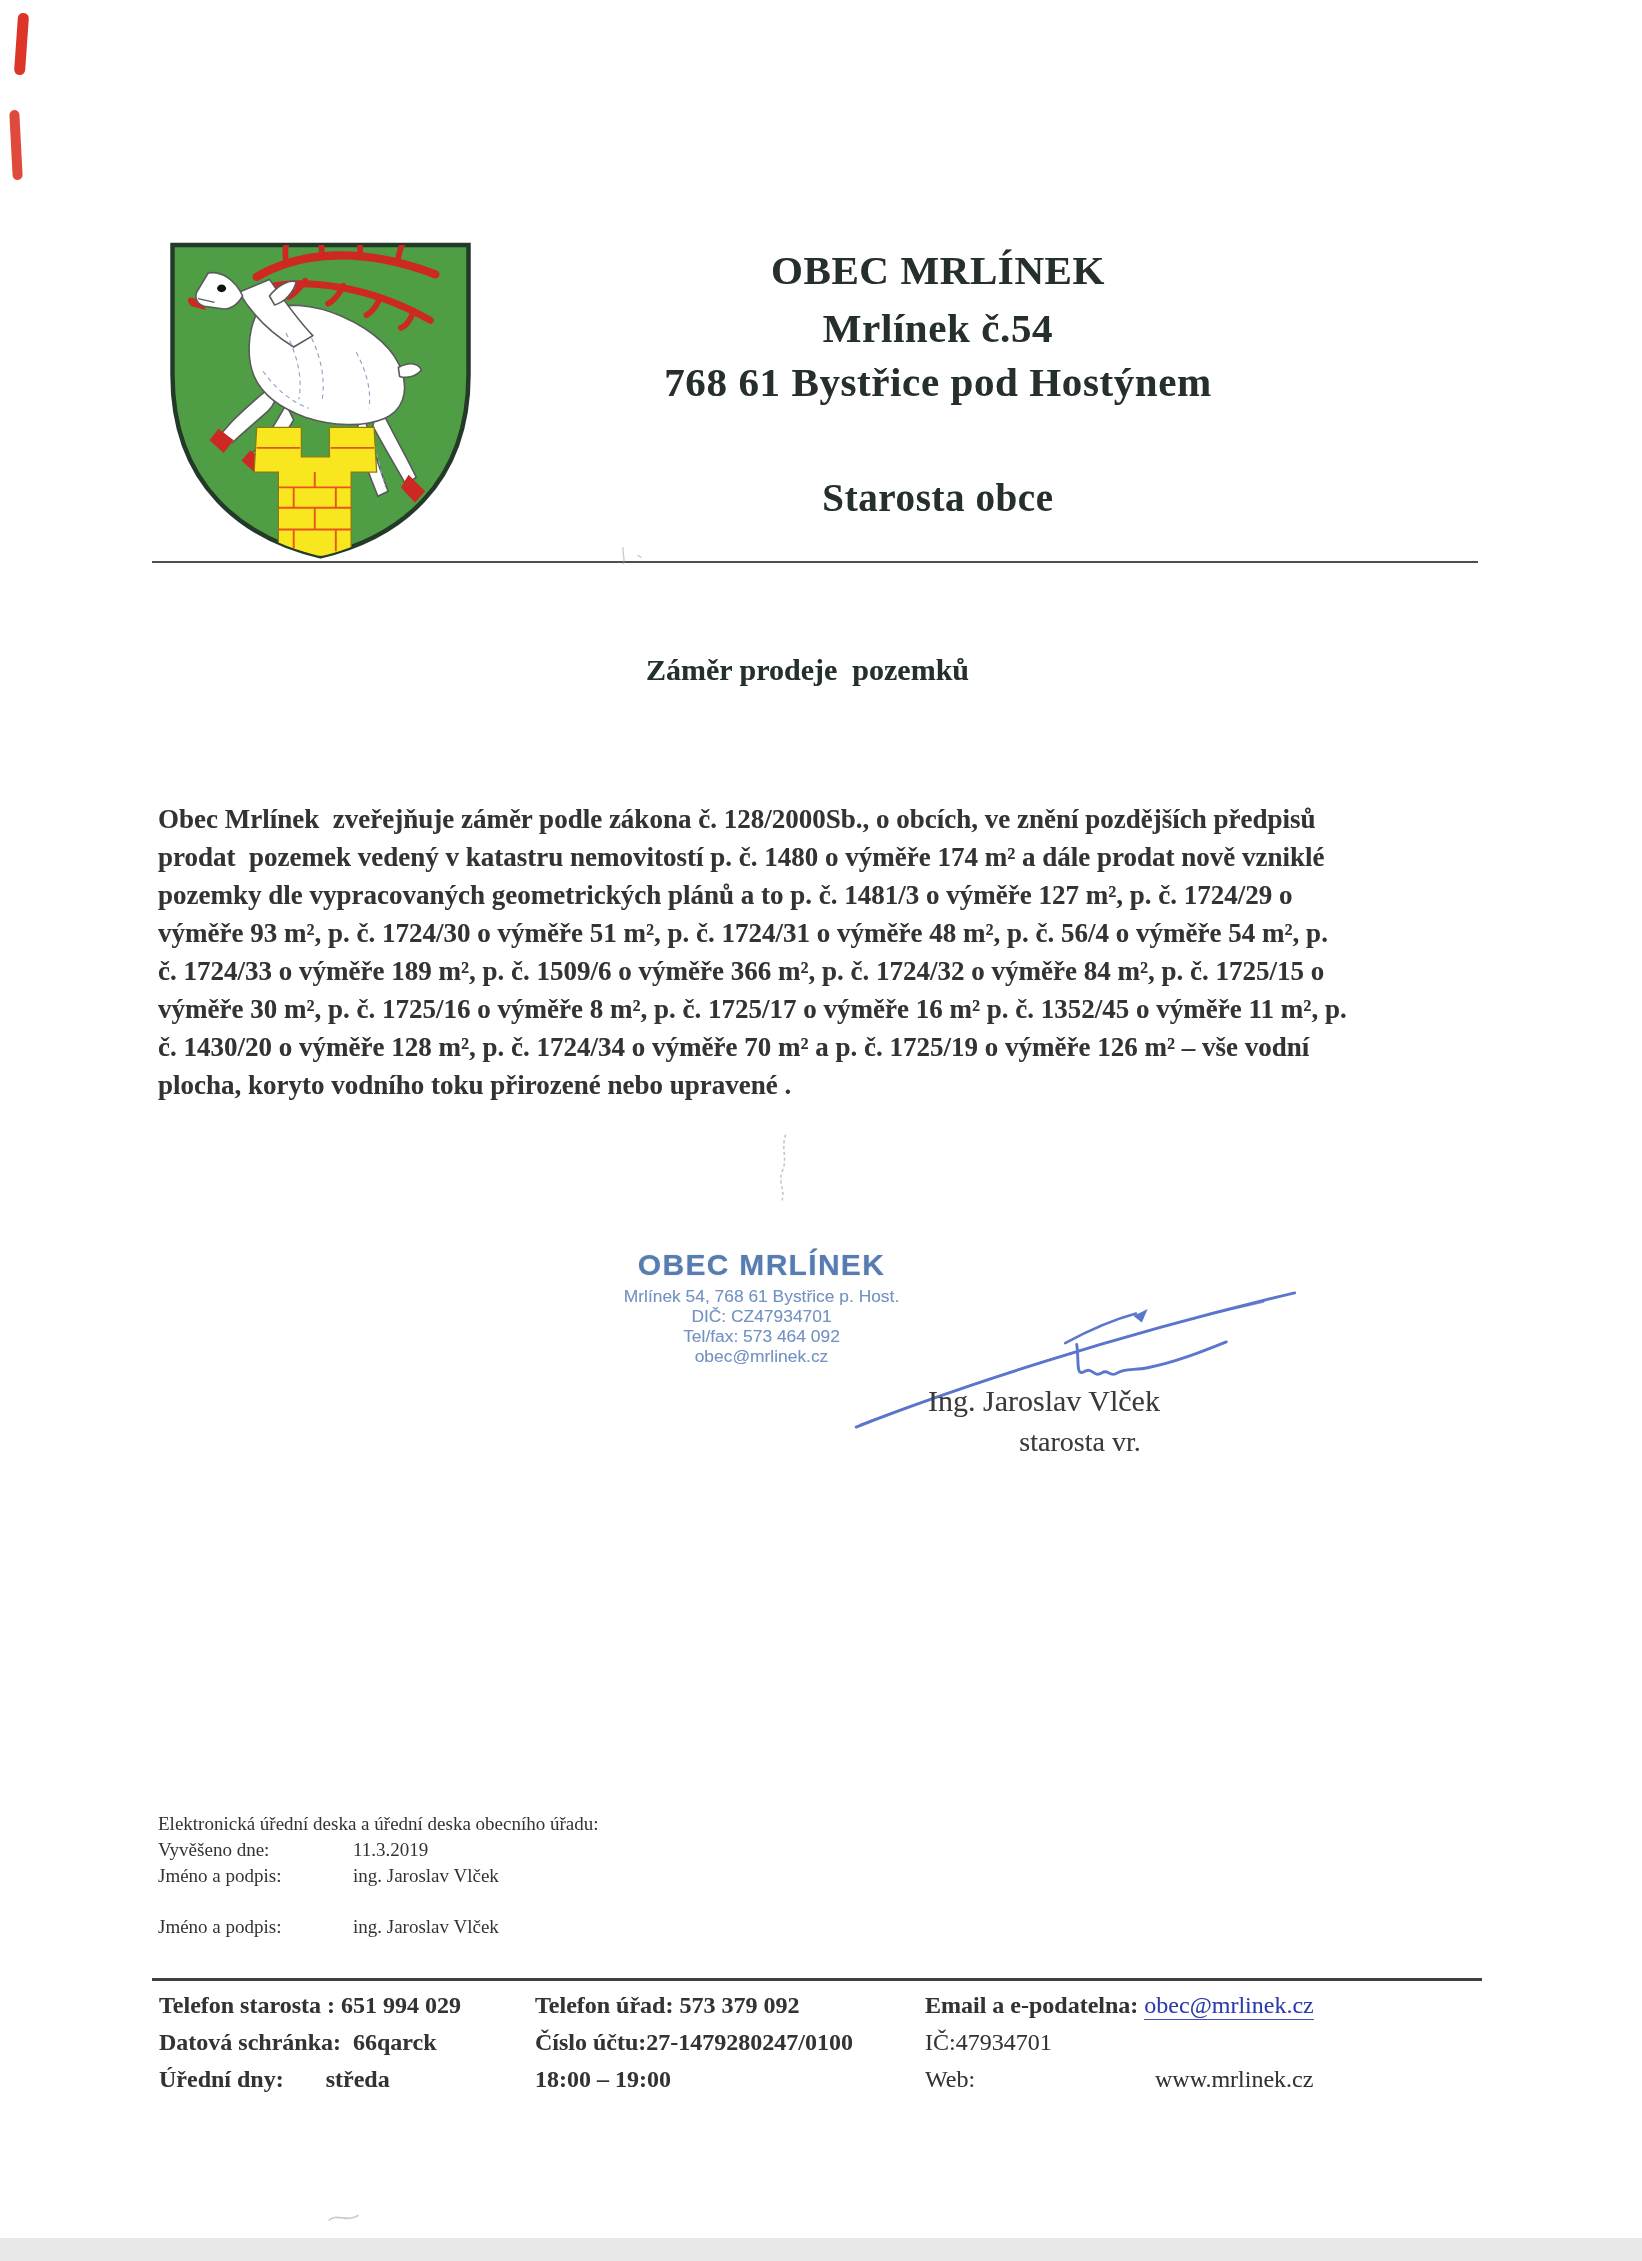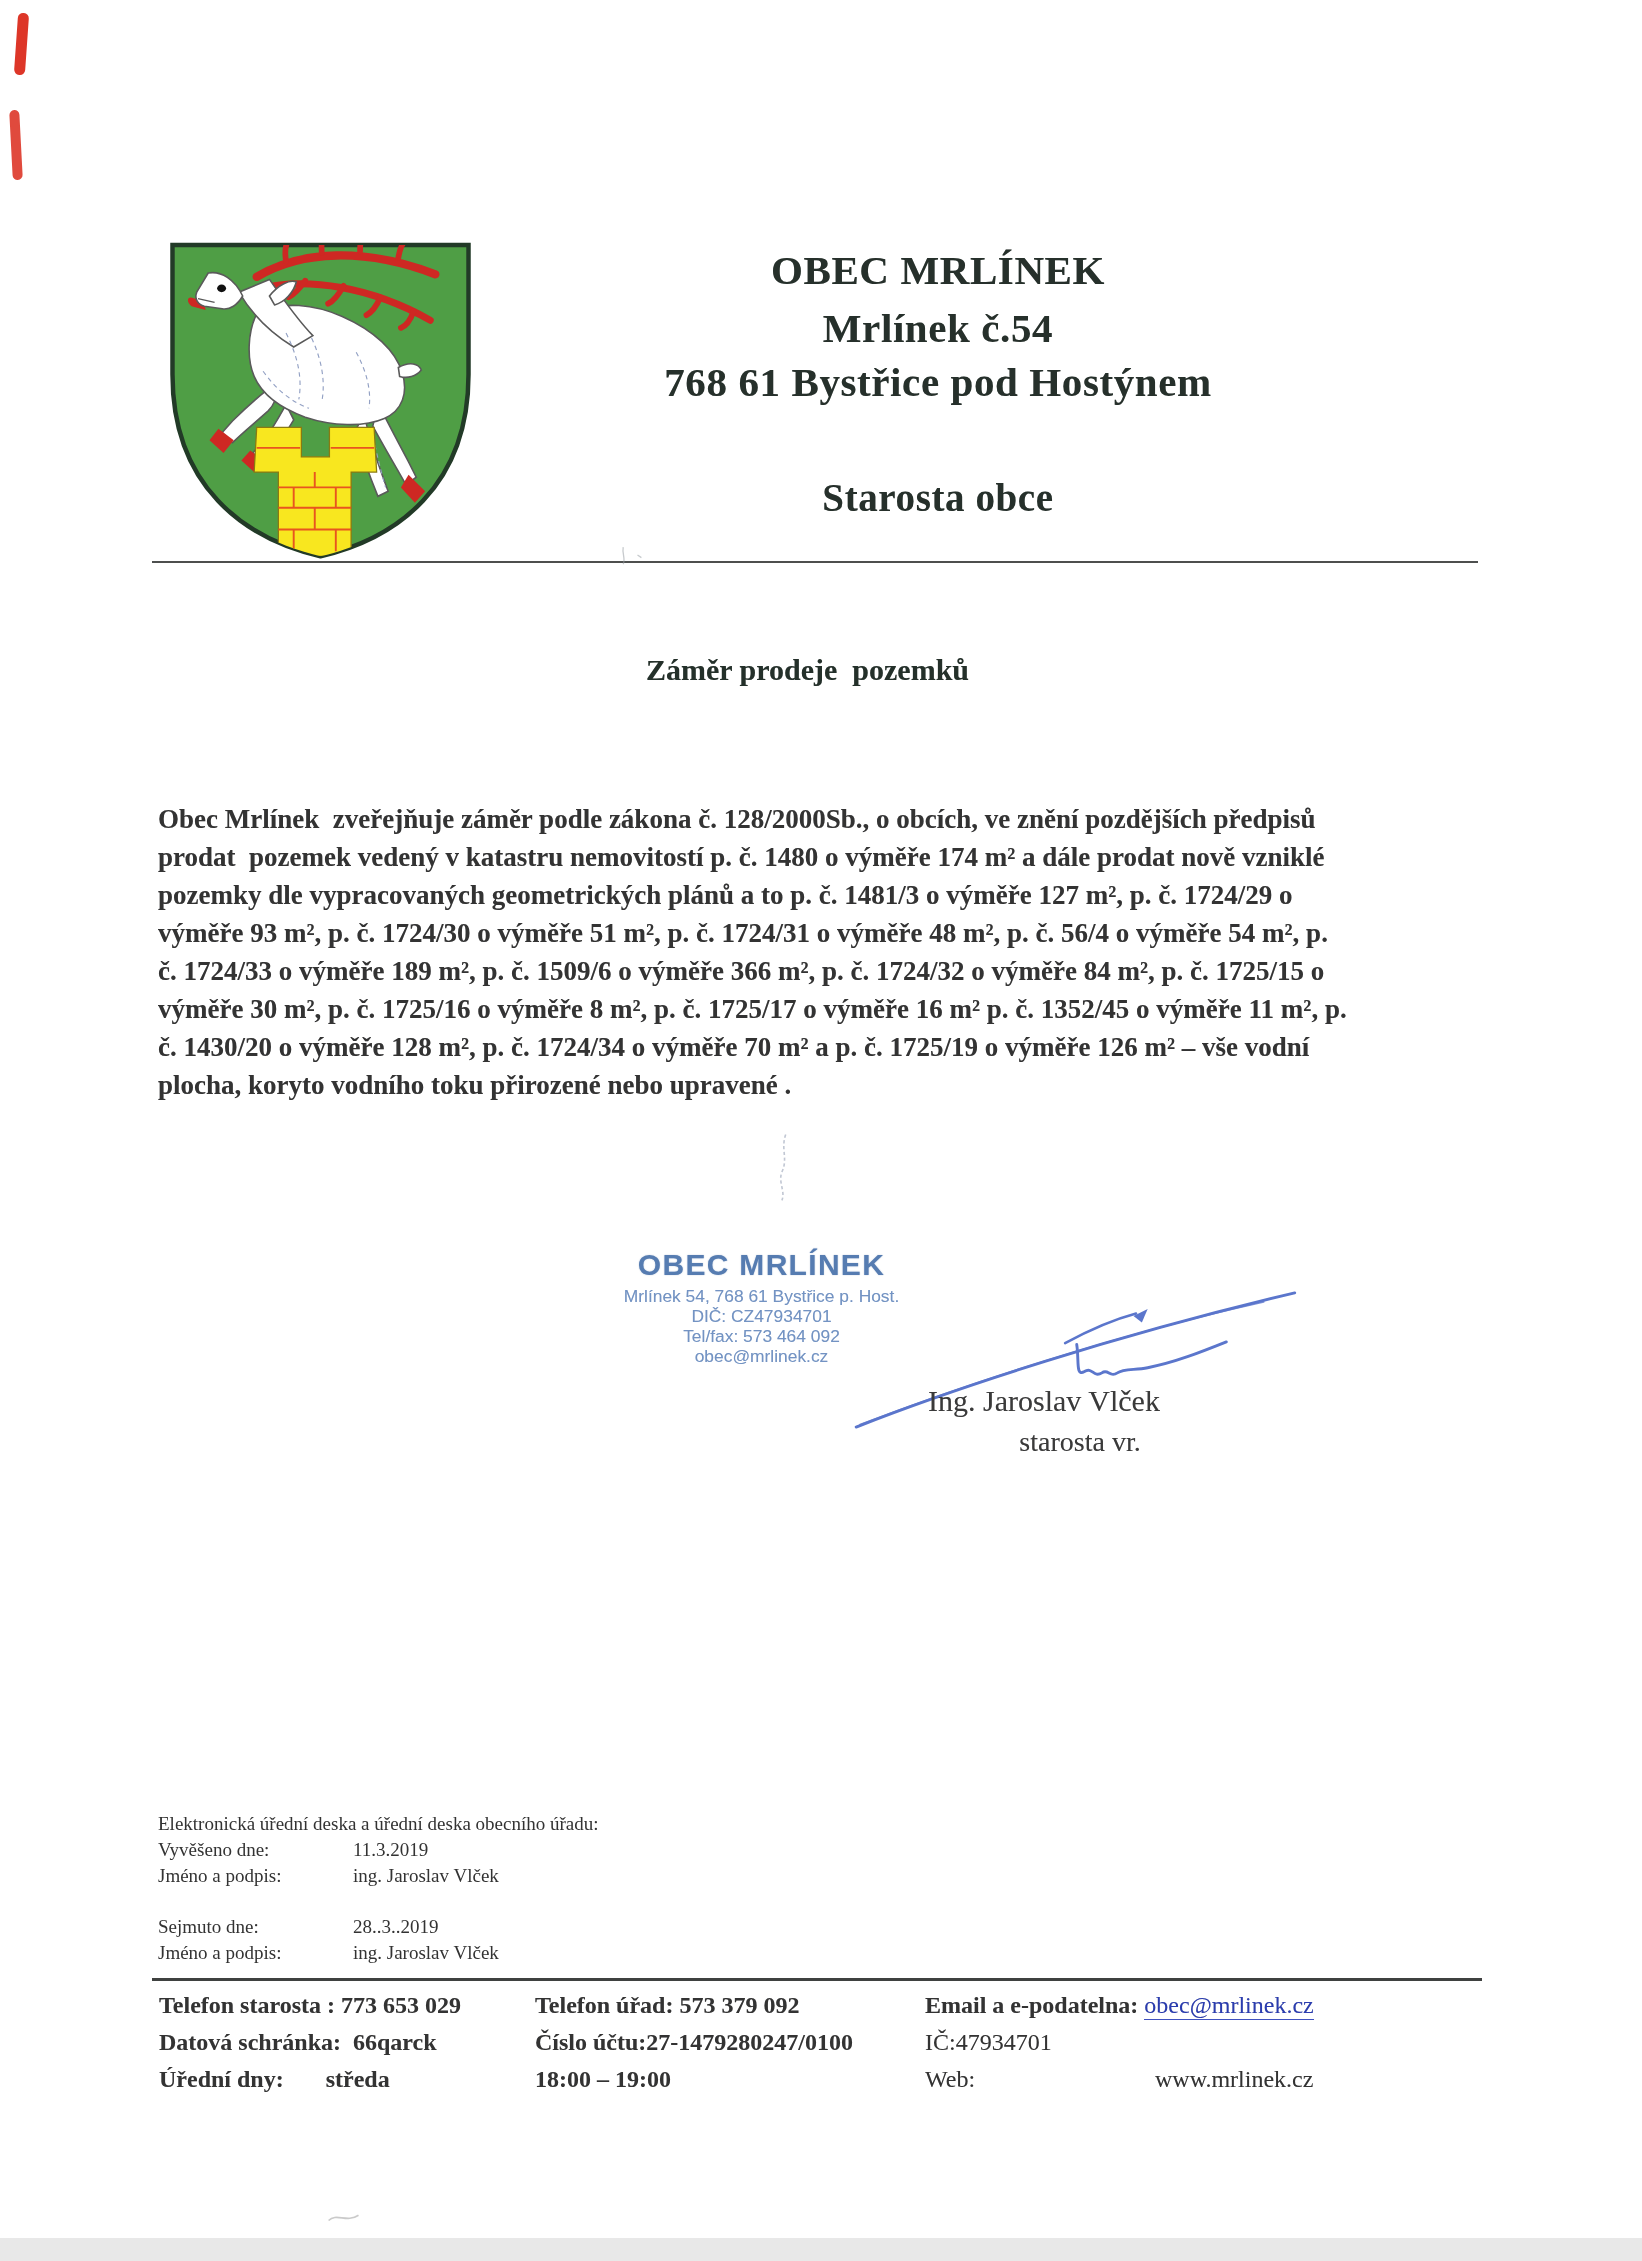--- a/index.html
+++ b/index.html
@@ -182,33 +182,29 @@
     <div class="nrow">
       <span class="nlabel">Vyvěšeno dne:</span>
       <span>11.3.2019</span>
     </div>
     <div class="nrow">
       <span class="nlabel">Jméno a podpis:</span>
       <span>ing. Jaroslav Vlček</span>
     </div>
     <div class="gap"></div>
     <div class="nrow">
-      <span class="nlabel">Sejmuto dne:</span>
-      <span>28..3..2019</span>
-    </div>
-    <div class="nrow">
       <span class="nlabel">Jméno a podpis:</span>
       <span>ing. Jaroslav Vlček</span>
     </div>
   </div>
 
   <div class="abs rule-bottom"></div>
 
   <div class="abs fcol fcol1">
-    <div class="pre">Telefon starosta : 773 653 029</div>
+    <div class="pre">Telefon starosta : 651 994 029</div>
     <div class="pre">Datová schránka:  66qarck</div>
     <div class="pre">Úřední dny:       středa</div>
   </div>
   <div class="abs fcol fcol2">
     <div class="pre">Telefon úřad: 573 379 092</div>
     <div class="pre">Číslo účtu:27-1479280247/0100</div>
     <div class="pre">18:00 – 19:00</div>
   </div>
   <div class="abs fcol fcol3">
     <div><span class="pre">Email a e-podatelna: </span><span class="email-link">obec@mrlinek.cz</span></div>

